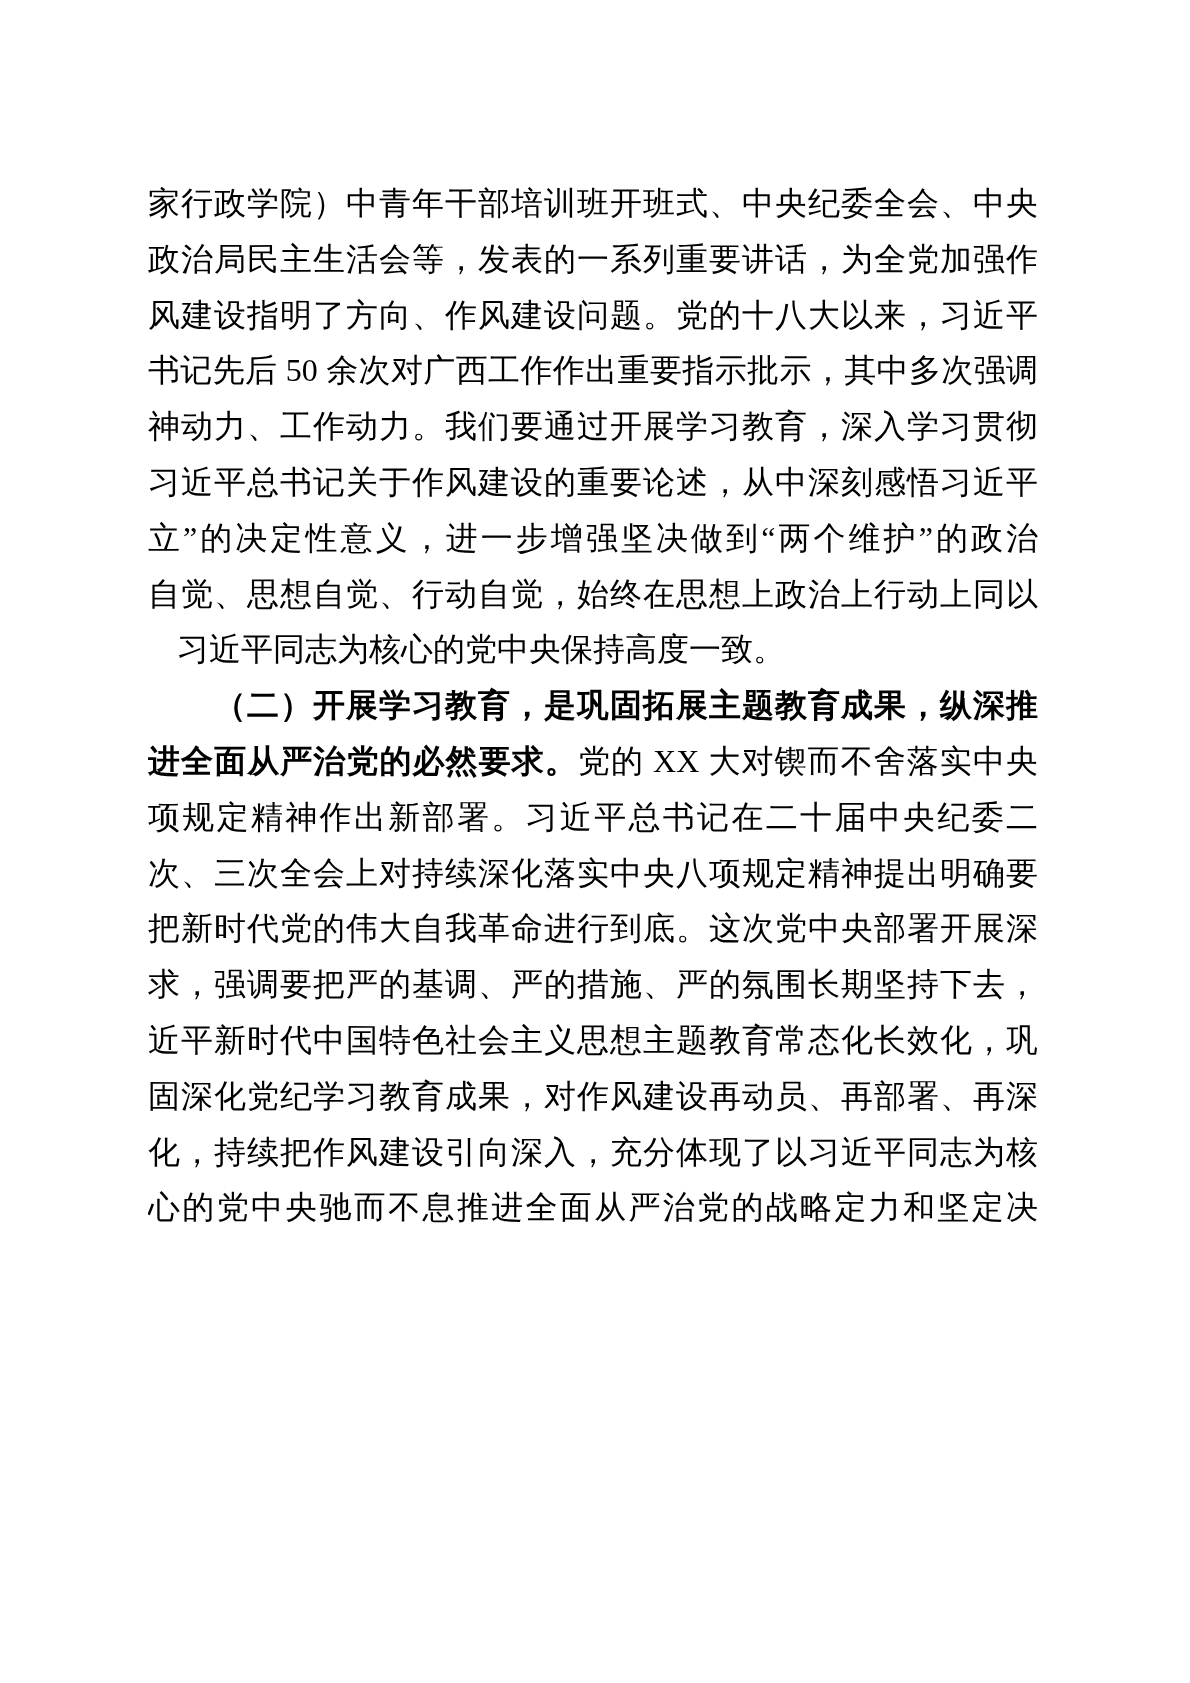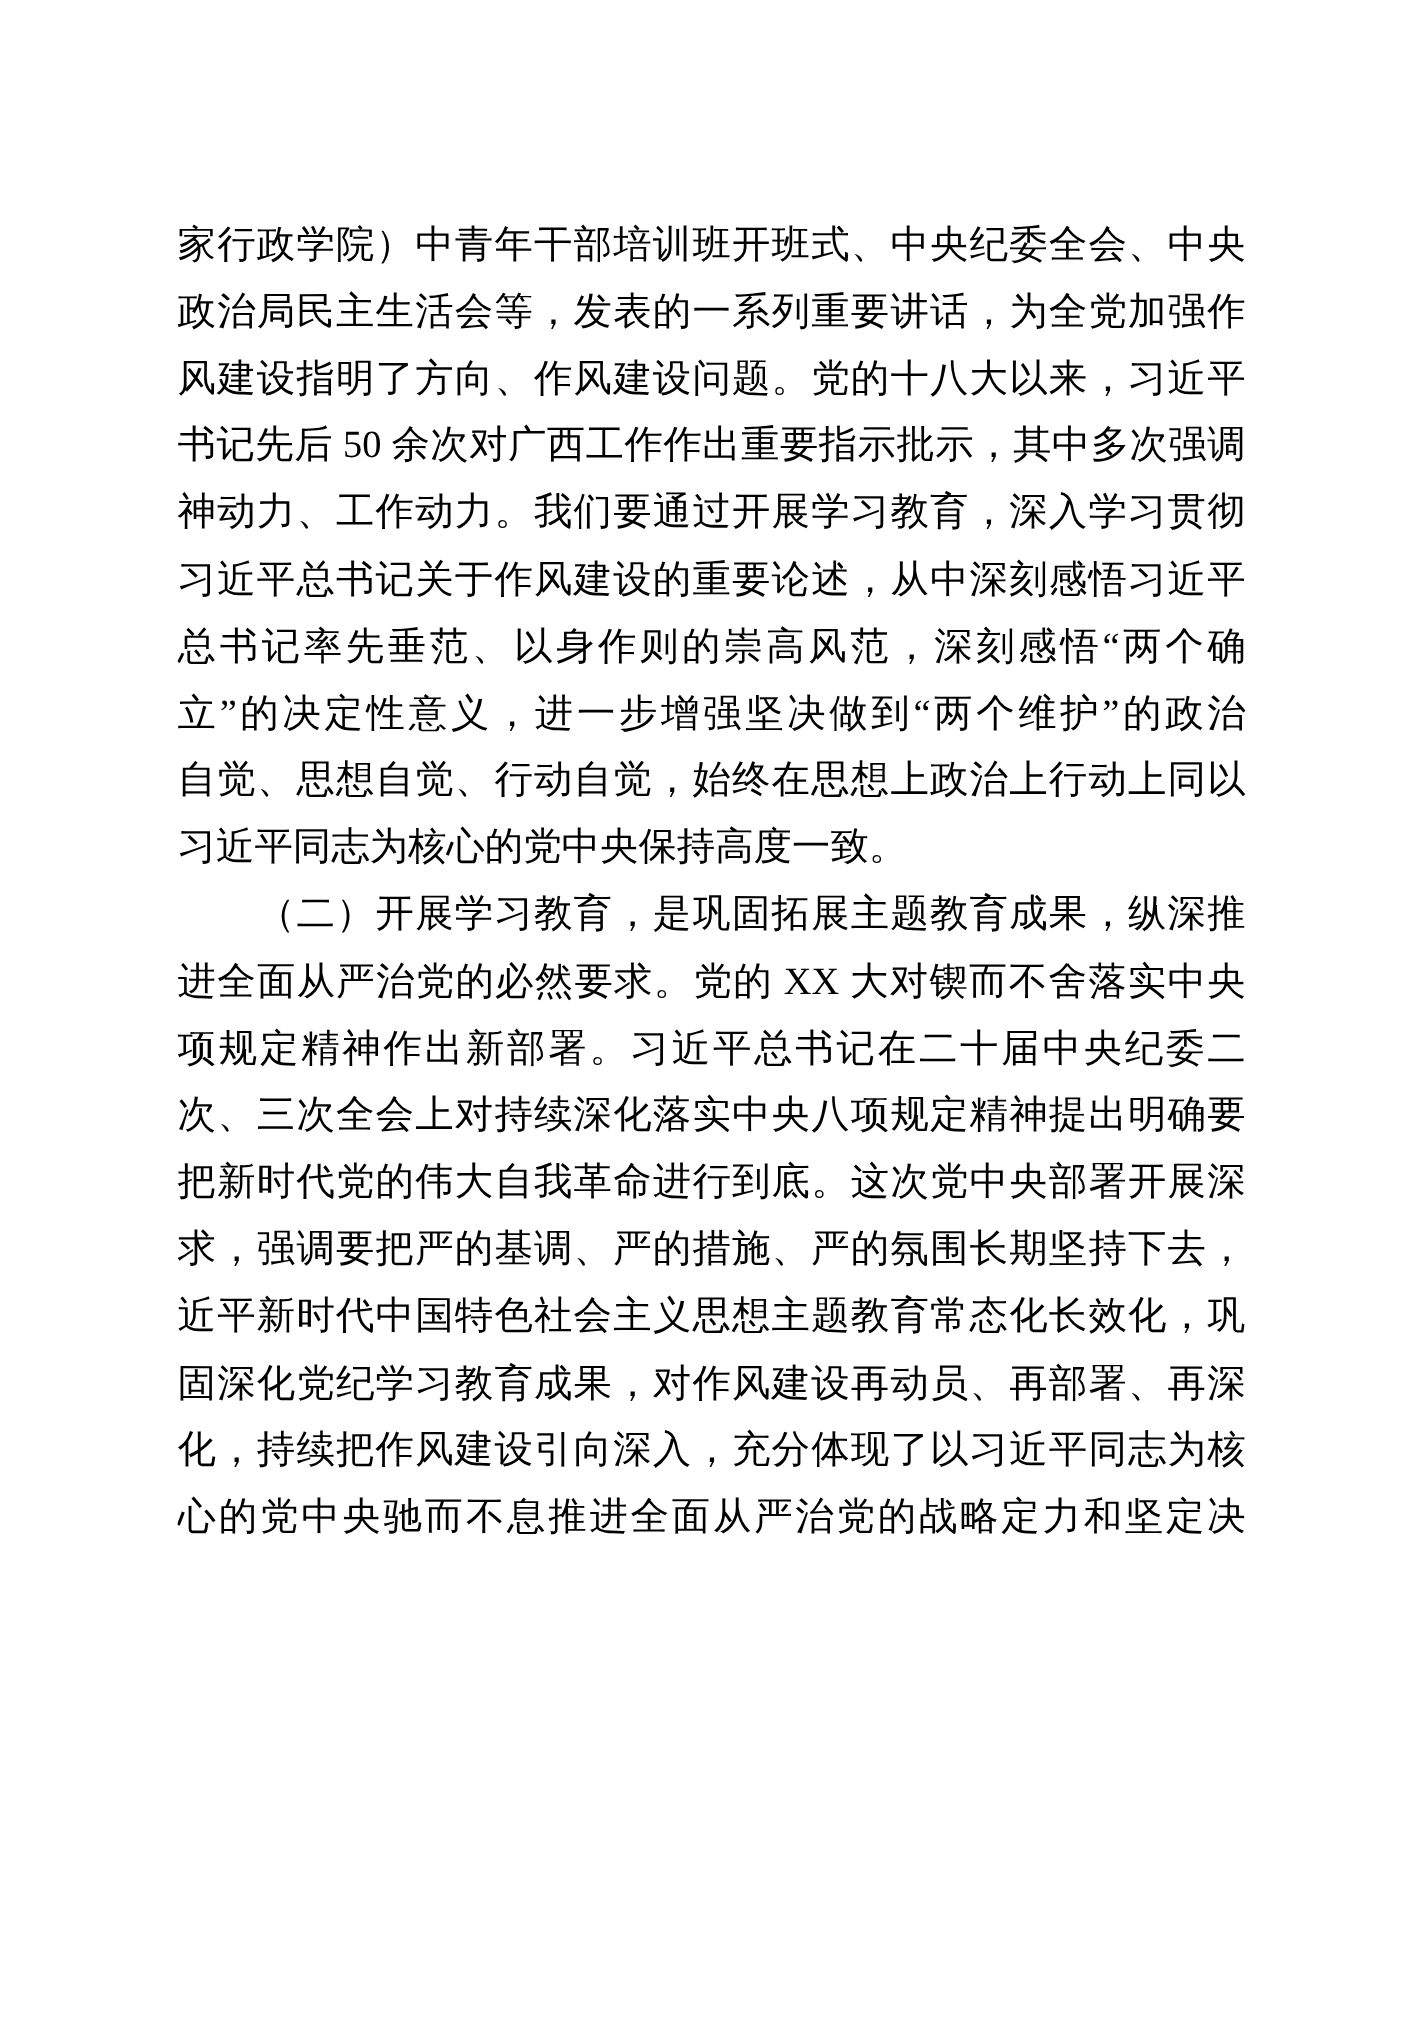--- a/index.html
+++ b/index.html
@@ -30,40 +30,40 @@
     overflow: hidden;
     white-space: normal;
     text-align: justify;
     text-align-last: justify;
     text-justify: inter-character;
   }
   .tline.no-justify {
     text-align: left;
     text-align-last: left;
     white-space: nowrap;
+    margin-left: 29px;
   }
   .tline.indent-first {
     text-indent: 66px;
   }
   .tline .bold {
-    font-weight: 400;
+    font-weight: 700;
   }
 </style>
 </head>
 <body>
 
 <div class="page">
   <div class="content" id="doc-content">
       <div class="tline"><span>家行政学院）中青年干部培训班开班式、中央纪委全会、中央</span></div>
       <div class="tline"><span>政治局民主生活会等，发表的一系列重要讲话，为全党加强作</span></div>
       <div class="tline"><span>风建设指明了方向、作风建设问题。党的十八大以来，习近平总</span></div>
       <div class="tline"><span>书记先后 50 余次对广西工作作出重要指示批示，其中多次强调</span></div>
       <div class="tline"><span>神动力、工作动力。我们要通过开展学习教育，深入学习贯彻</span></div>
       <div class="tline"><span>习近平总书记关于作风建设的重要论述，从中深刻感悟习近平</span></div>
-      <div class="tline"><span>总书记率先垂范、以身作则的崇高风范，深刻感悟“两个确</span></div>
       <div class="tline"><span>立”的决定性意义，进一步增强坚决做到“两个维护”的政治</span></div>
       <div class="tline"><span>自觉、思想自觉、行动自觉，始终在思想上政治上行动上同以</span></div>
       <div class="tline no-justify"><span>习近平同志为核心的党中央保持高度一致。</span></div>
       <div class="tline indent-first"><span class="bold">（二）开展学习教育，是巩固拓展主题教育成果，纵深推</span></div>
       <div class="tline"><span class="bold">进全面从严治党的必然要求。</span><span>党的 XX 大对锲而不舍落实中央八</span></div>
       <div class="tline"><span>项规定精神作出新部署。习近平总书记在二十届中央纪委二</span></div>
       <div class="tline"><span>次、三次全会上对持续深化落实中央八项规定精神提出明确要</span></div>
       <div class="tline"><span>把新时代党的伟大自我革命进行到底。这次党中央部署开展深</span></div>
       <div class="tline"><span>求，强调要把严的基调、严的措施、严的氛围长期坚持下去，</span></div>
       <div class="tline"><span>近平新时代中国特色社会主义思想主题教育常态化长效化，巩</span></div>

